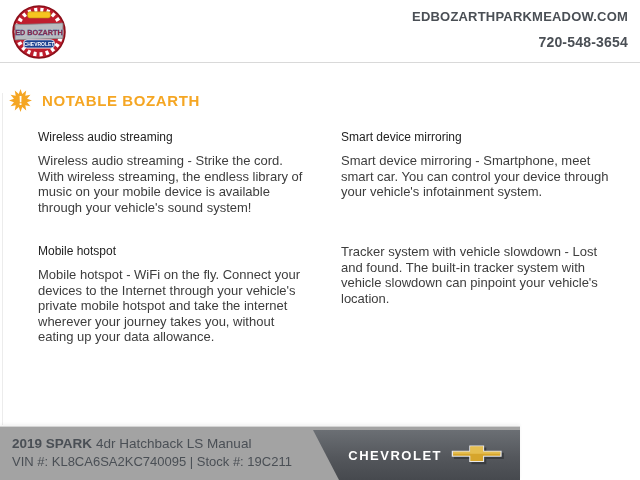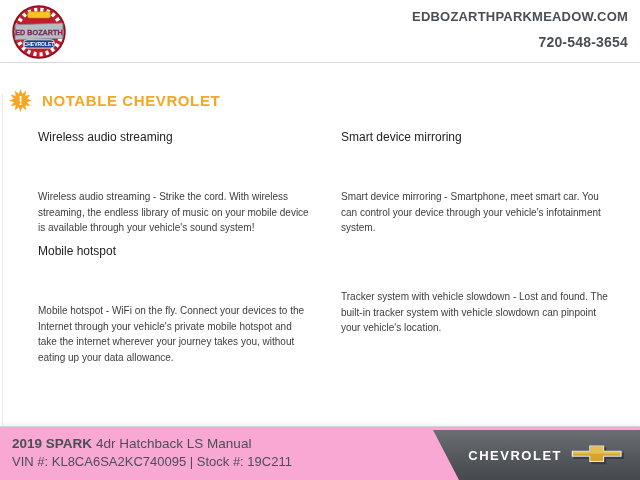--- a/index.html
+++ b/index.html
@@ -31,26 +31,26 @@
   .section-title {
     margin-left: 9px; color: #F5A623; font-size: 15px; font-weight: 700; letter-spacing: 0.6px;
   }
 
   .features-grid {
     position: absolute; left: 38px; top: 67px; width: 576px;
     display: grid; grid-template-columns: 273px 273px; column-gap: 30px;
     grid-auto-rows: 114px;
   }
   .feature-title { font-size: 12px; font-weight: 400; color: #222222; margin-bottom: 9px; }
-  .feature-desc  { font-size: 10px; line-height: 15.5px; color: #3d3d3d; width: 273px; margin-top: 45px; }
+  .feature-desc  { font-size: 13px; line-height: 15.5px; color: #3d3d3d; width: 273px; }
 
   
   .footer {
-    position: absolute; bottom: 0; left: 0; width: 640px; height: 54px;
-    background: #f9a8d4; border-top: 1px solid #d4d4d4;
+    position: absolute; bottom: 0; left: 0; width: 520px; height: 54px;
+    background: #a3a3a3; border-top: 1px solid #d4d4d4;
     box-shadow: 0 -2px 3px rgba(0,0,0,0.05);
   }
   .footer-vehicle { position: absolute; left: 12px; top: 8px; color: #4a4f55; }
   .footer-line1 { font-size: 13.5px; line-height: 17px; }
   .footer-line1 .vehicle-name { font-weight: 700; }
   .footer-line1 .vehicle-trim { font-weight: 400; margin-left: 4px; }
   .footer-line2 { font-size: 13px; line-height: 17px; font-weight: 400; margin-top: 1px; text-align: center; }
 
   .footer-brand-plate {
     position: absolute; right: 0; top: 3px; width: 207px; height: 50px;
@@ -85,21 +85,21 @@
 <div class="header-divider"></div>
 
 <div class="main">
   <div class="left-edge-line"></div>
 
   <div class="section-heading">
     <svg class="star-icon" viewBox="0 0 24 24">
       <polygon fill="#F5A623" points="12,1 13.68,5.72 17.5,2.47 16.6,7.4 21.53,6.5 18.28,10.32 23,12 18.28,13.68 21.53,17.5 16.6,16.6 17.5,21.53 13.68,18.28 12,23 10.32,18.28 6.5,21.53 7.4,16.6 2.47,17.5 5.72,13.68 1,12 5.72,10.32 2.47,6.5 7.4,7.4 6.5,2.47 10.32,5.72"></polygon>
       <text x="12" y="16.4" text-anchor="middle" font-family="Liberation Sans, sans-serif" font-size="12" font-weight="bold" fill="#ffffff">!</text>
     </svg>
-    <div class="section-title">NOTABLE CHEVROLET</div>
+    <div class="section-title">NOTABLE BOZARTH</div>
   </div>
 
   <div class="features-grid">
     <div class="feature">
       <div class="feature-title">Wireless audio streaming</div>
       <div class="feature-desc">Wireless audio streaming - Strike the cord.  With wireless streaming, the endless library of music on your mobile device is available through your vehicle's sound system!</div>
     </div>
     <div class="feature">
       <div class="feature-title">Smart device mirroring</div>
       <div class="feature-desc">Smart device mirroring - Smartphone, meet smart car. You can control your device through your vehicle's infotainment system.</div>

